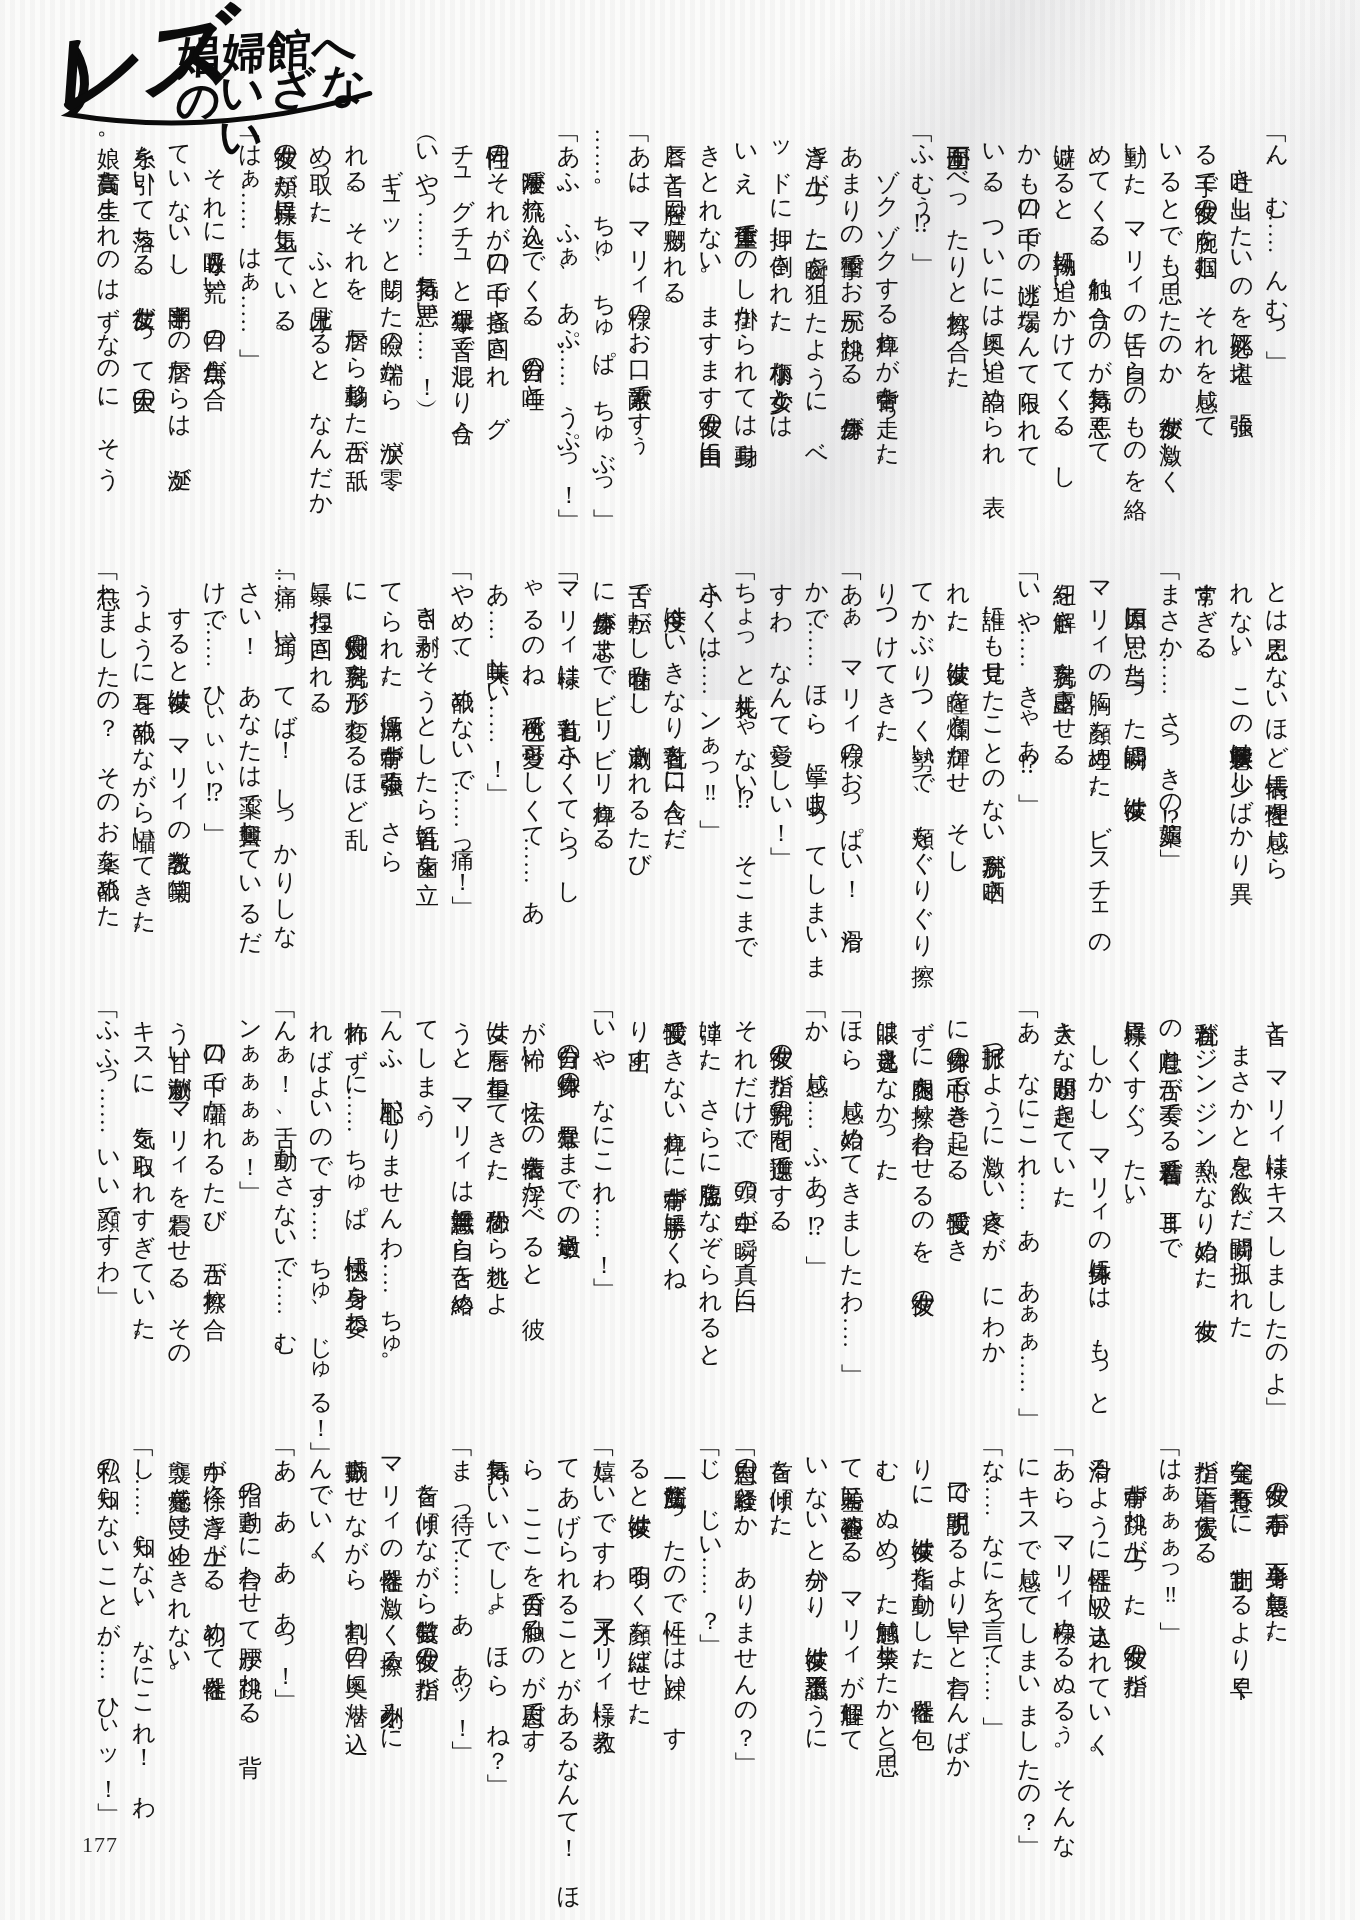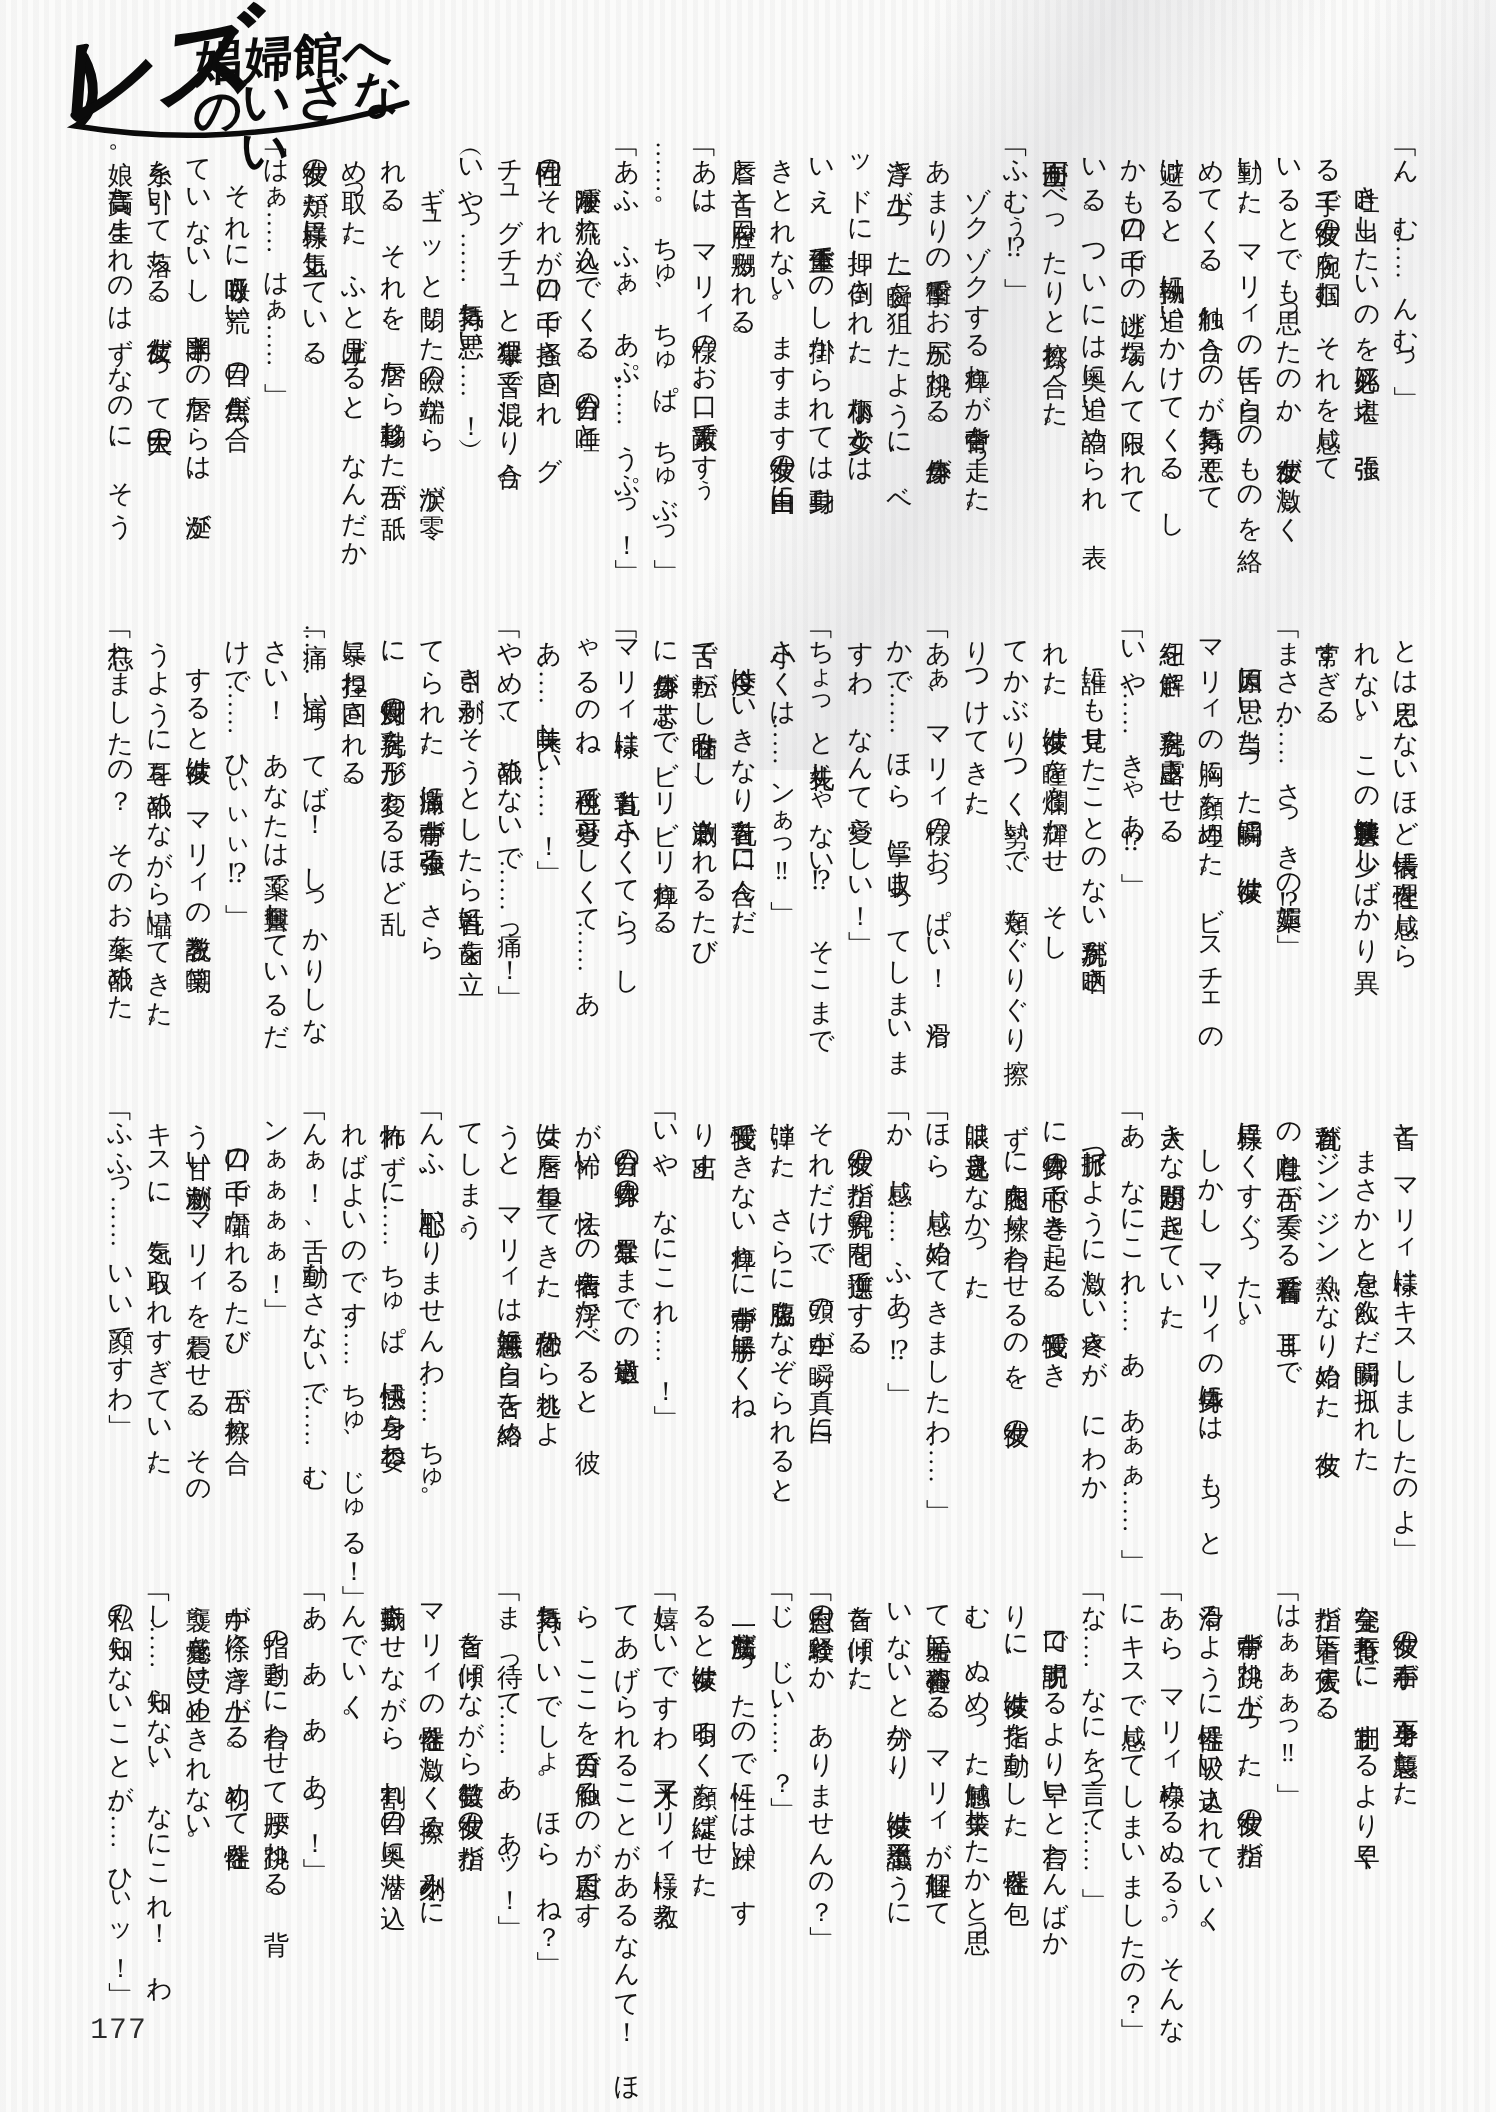--- a/index.html
+++ b/index.html
@@ -45,22 +45,22 @@
     color:#151413;white-space:pre;
     text-align:start;
   }
   .band-1{top:128px;}
   .band-2{top:566px;}
   .band-3{top:1004px;}
   .band-4{top:1442px;}
 
   .page-number{
     position:absolute;left:82px;top:1832px;z-index:1;
-    font-size:27px;color:#2b2b2b;letter-spacing:1px;
-    font-family:Liberation Mono, monospace;
+    font-size:22px;color:#2b2b2b;letter-spacing:1px;
+    font-family:Liberation Serif, serif;
   }
 </style>
 </head>
 <body>
 
 <div class="page">
 
   <div class="logo">
     <svg class="logo-swash" viewBox="0 0 340 130" fill="none" xmlns="http://www.w3.org/2000/svg">
       <path d="M30 34 C44 60, 36 88, 18 96 C52 104, 96 112, 150 113 C210 114, 268 108, 320 96" stroke="#0b0b0b" stroke-width="5" stroke-linecap="round"></path>

